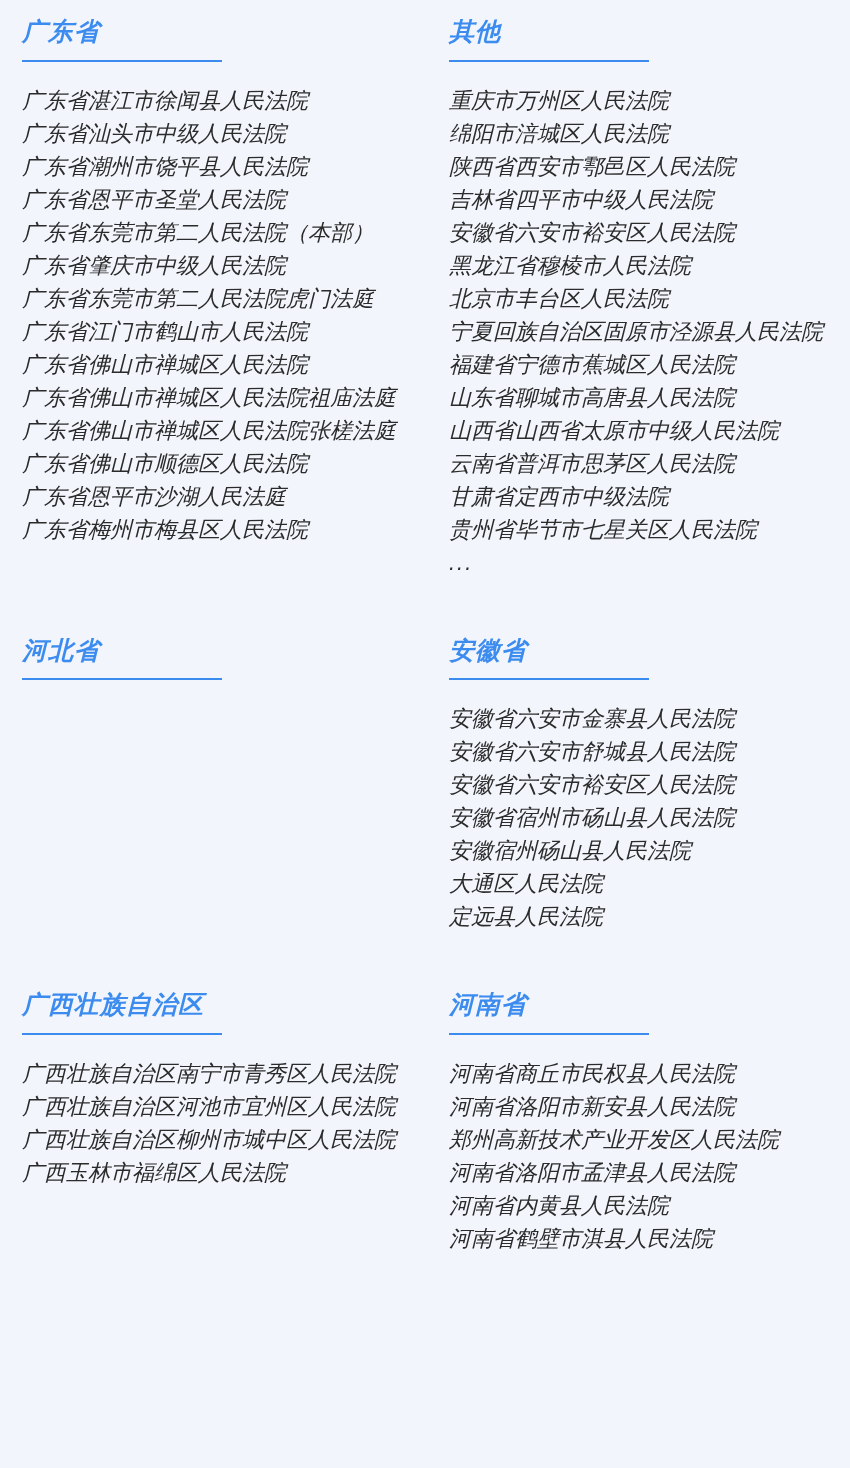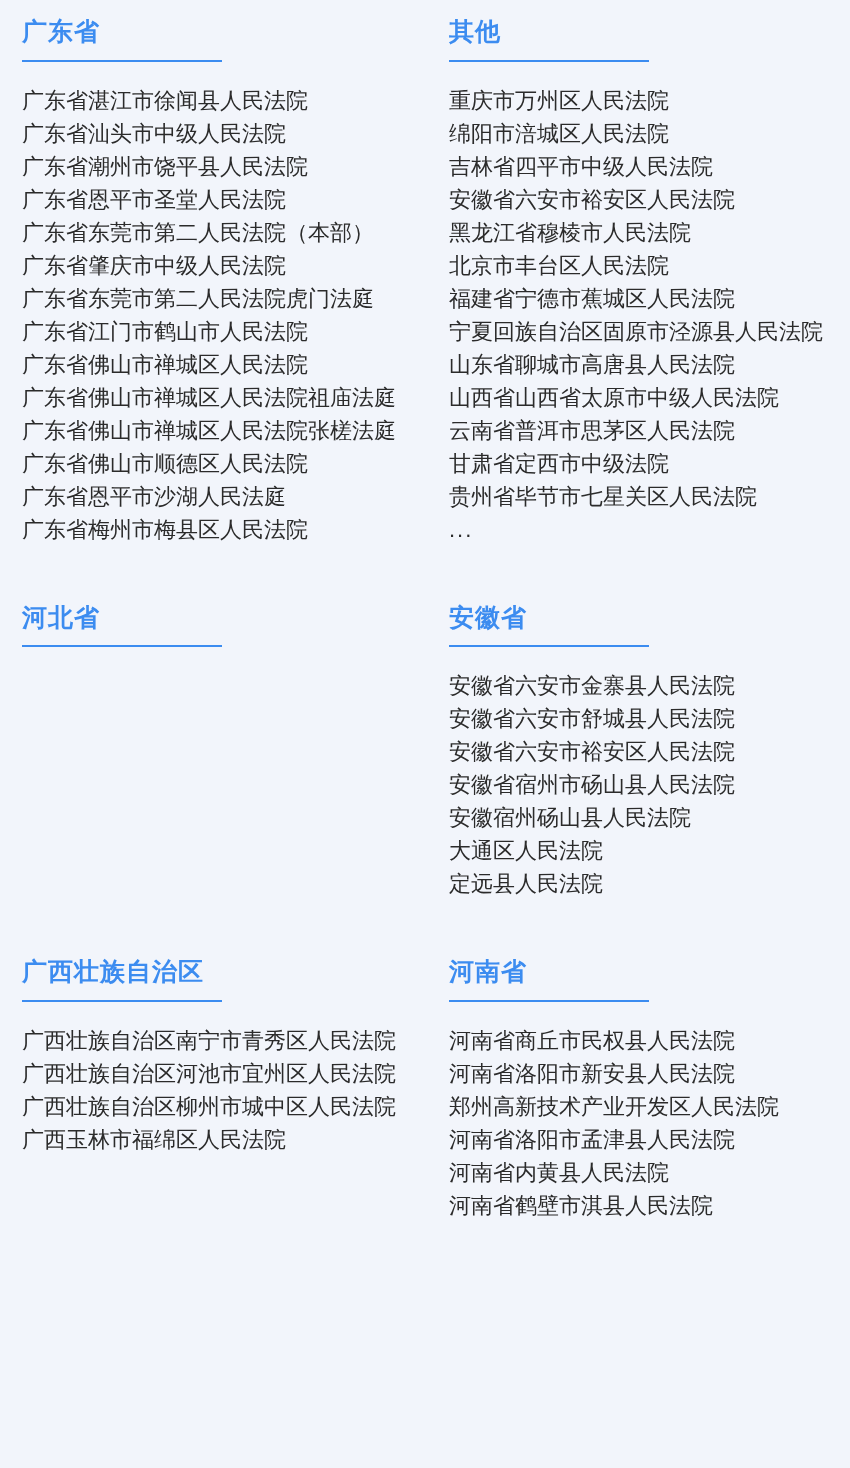--- a/index.html
+++ b/index.html
@@ -13,20 +13,21 @@
     background: #f2f5fb;
     font-family: "Liberation Sans", sans-serif;
     color: #333;
     overflow: hidden;
   }
   .page {
     width: 673px;
     height: 1468px;
     padding: 18px 0 0 0;
     position: relative;
+    font-style: italic;
   }
   .grid {
     display: grid;
     grid-template-columns: 425px 425px;
     row-gap: 0;
     column-gap: 0;
   }
   .block {
     padding: 0 22px 0 22px;
   }
@@ -92,26 +93,27 @@
         <li>广东省梅州市梅县区人民法院</li>
       </ul>
     </div>
 
     <div class="block right sect">
       <h2 class="block-title">其他</h2>
       <div class="title-rule"></div>
       <ul class="court-list">
         <li>重庆市万州区人民法院</li>
         <li>绵阳市涪城区人民法院</li>
+        <li>陕西省西安市鄠邑区人民法院</li>
         <li>吉林省四平市中级人民法院</li>
         <li>安徽省六安市裕安区人民法院</li>
         <li>黑龙江省穆棱市人民法院</li>
         <li>北京市丰台区人民法院</li>
+        <li>宁夏回族自治区固原市泾源县人民法院</li>
         <li>福建省宁德市蕉城区人民法院</li>
-        <li>宁夏回族自治区固原市泾源县人民法院</li>
         <li>山东省聊城市高唐县人民法院</li>
         <li>山西省山西省太原市中级人民法院</li>
         <li>云南省普洱市思茅区人民法院</li>
         <li>甘肃省定西市中级法院</li>
         <li>贵州省毕节市七星关区人民法院</li>
         <li class="ellipsis-item">...</li>
       </ul>
     </div>
 
     <div class="row-gap-1"></div>

